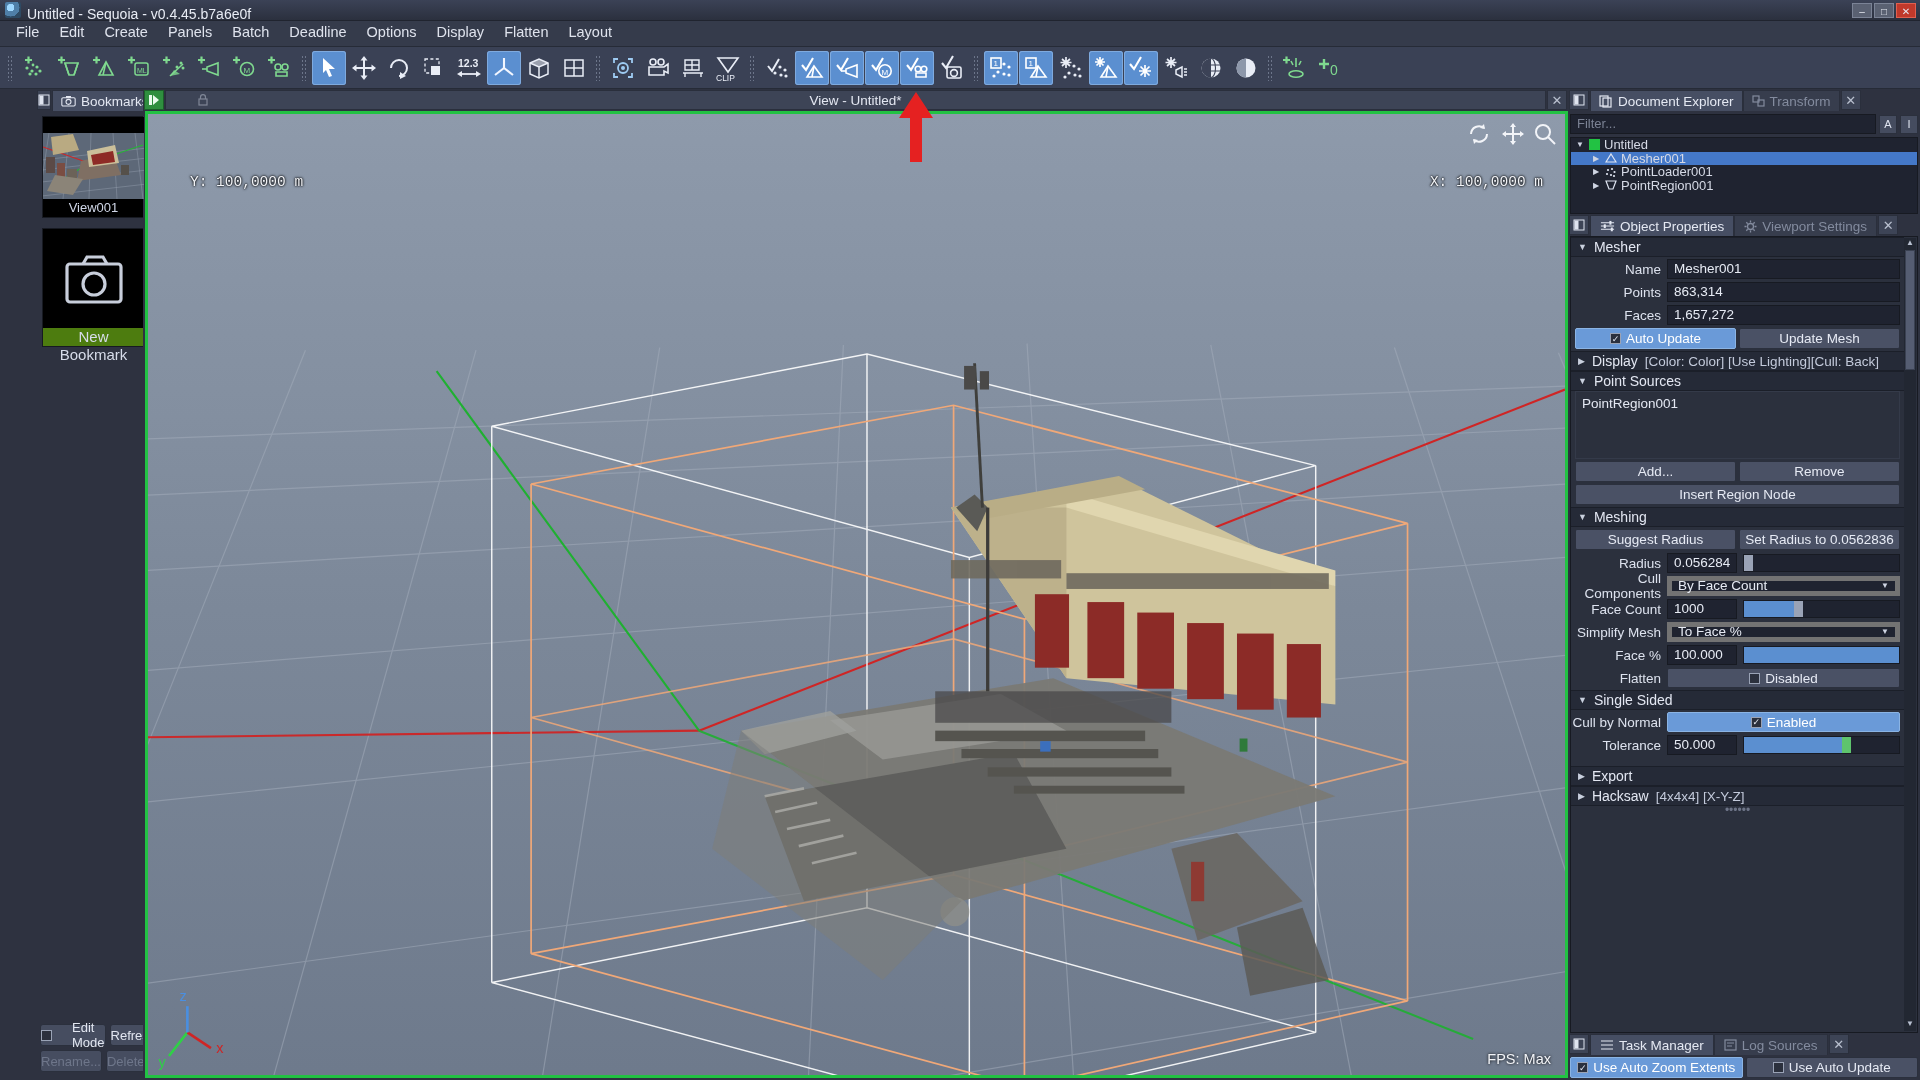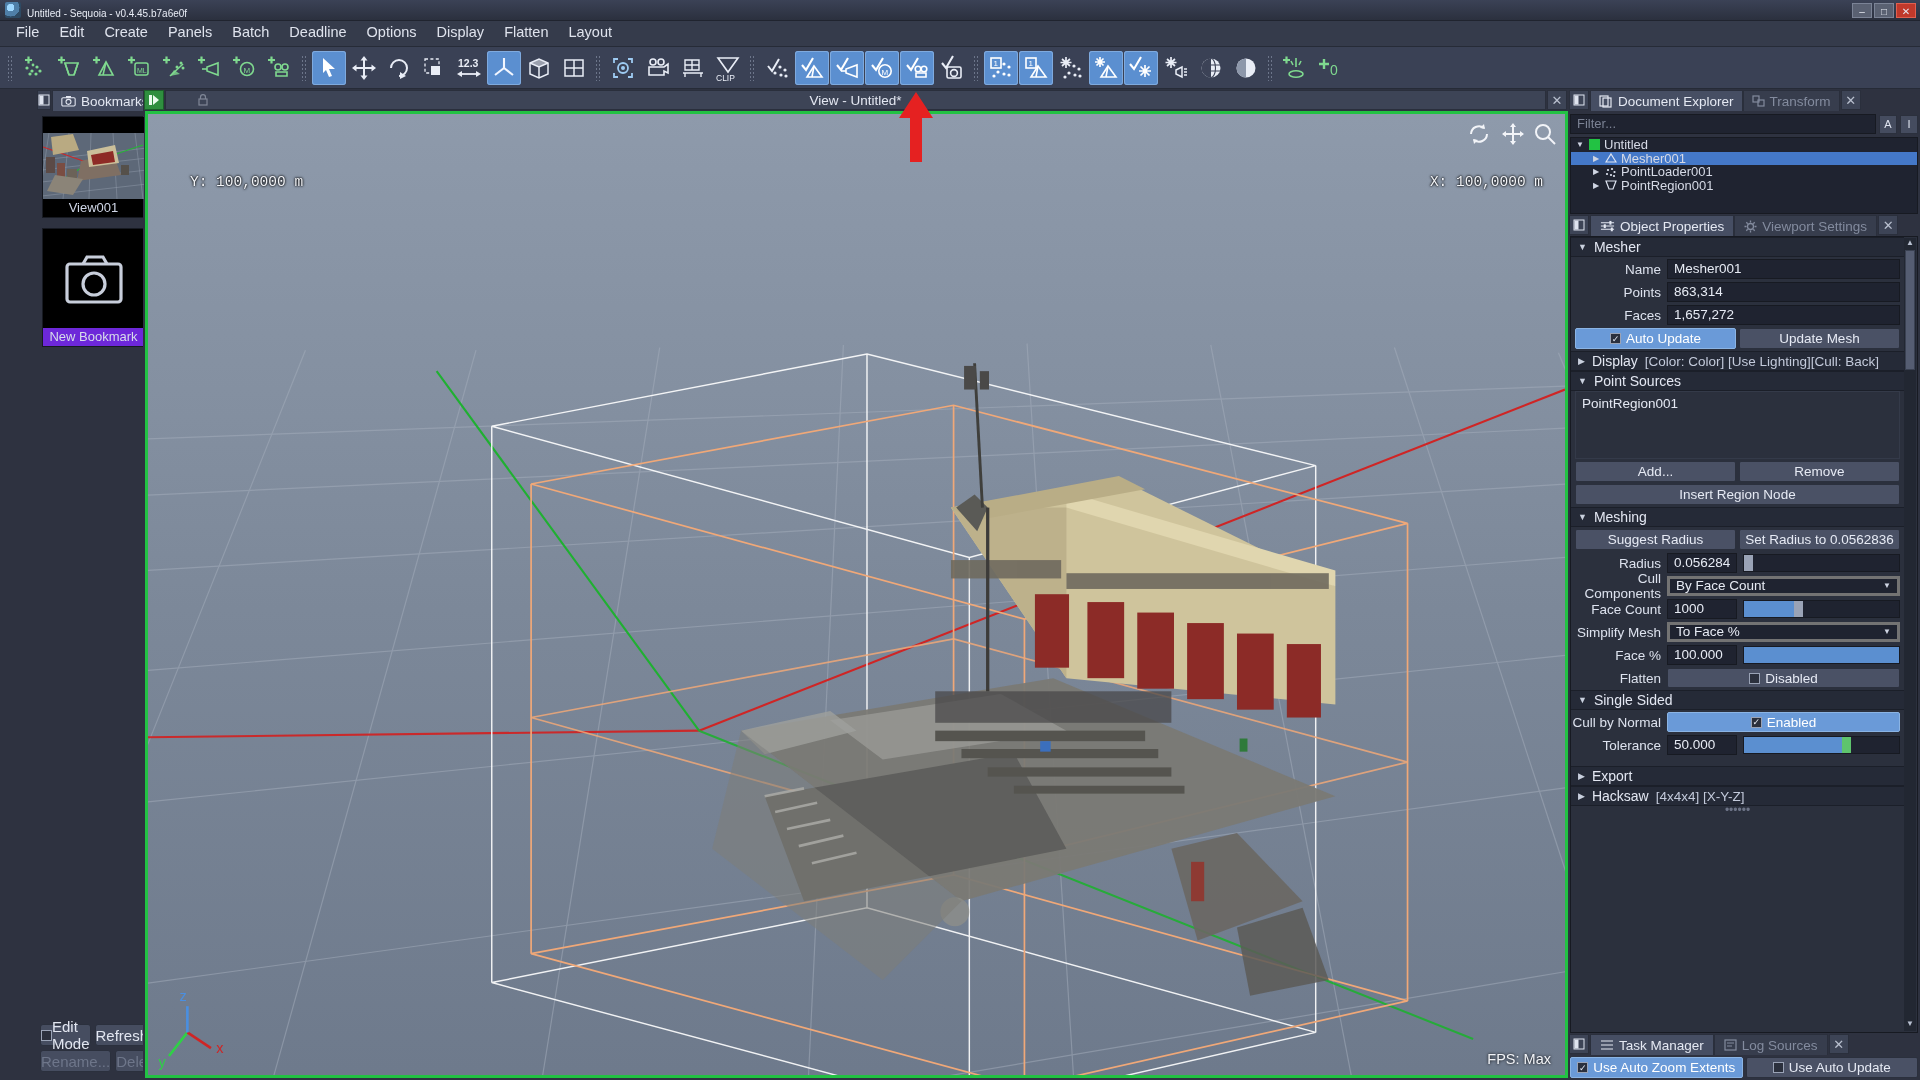--- a/index.html
+++ b/index.html
@@ -15,21 +15,21 @@
   
   #titlebar {
     height: 21px; background: linear-gradient(180deg,#3b4256,#2b303e);
     display: flex; align-items: center; border-bottom: 1px solid #20242f;
   }
   #titlebar .tb-icon {
     width: 16px; height: 16px; margin: 0 6px 0 5px; border-radius: 2px;
     background: radial-gradient(circle at 35% 35%, #9fd8ff 0 25%, #4f7fa8 26% 60%, #2e4a63 61% 100%);
     flex: none;
   }
-  #titlebar .tb-title { font-size: 10px; color: #e8ecf5; white-space: nowrap; margin-top: 7px; }
+  #titlebar .tb-title { font-size: 14px; color: #e8ecf5; white-space: nowrap; margin-top: 7px; }
   #titlebar .tb-spacer { flex: 1; }
   #titlebar .wbtns { display: flex; gap: 2px; margin-right: 4px; }
   #titlebar .wbtn {
     width: 20px; height: 15px; background: #5a6172; color: #e6e9f1;
     font-size: 10px; line-height: 15px; text-align: center; border: 1px solid #7b8396;
   }
   #titlebar .wbtn.close { background: #c0392b; border-color: #e06050; }
   
   #menubar {
     height: 26px; background: #353b4b; display: flex; 
@@ -72,28 +72,28 @@
   .dock-close {
     width: 20px; display:flex; align-items:center;justify-content:center;
     background:#3d4456;border:1px solid #2a2f3c;margin:1px; color:#b9c0cf; font-size:13px;
   }
   .bm-list { padding: 5px 6px 0 6px; flex: 1; background:#2e3240; }
   .bm-card { width: 103px; margin: 0 auto 10px auto; border:1px solid #171a22; }
   .bm-thumb { height: 82px; background:#000; position: relative; overflow: hidden; }
   .bm-label { height: 18px; background: #000; color: #cfd6e6; font-size: 13px;
               text-align:center; line-height:18px; }
   .bm-new { height: 99px; background: #000; display:flex; align-items:center; justify-content:center; }
-  .bm-newlabel { height: 18px; background:#6d28d9; color:#d7dcea; font-size:13px;
+  .bm-newlabel { height: 18px; background:#4d7c0f; color:#d7dcea; font-size:15px;
                  text-align:center; line-height:18px; }
   .bm-btns { padding: 4px; }
   .bm-row { display:flex; gap:4px; margin-bottom:4px; }
   .bm-btn {
     flex:1; height: 22px; background: linear-gradient(180deg,#4b melhor,#434a5e);
     background: #464d60; border:1px solid #2b303d; border-radius:3px;
-    font-size:15px; color:#e2e6f0; display:flex; align-items:center; justify-content:space-between; gap:0;
+    font-size:13px; color:#e2e6f0; display:flex; align-items:center; justify-content:space-between; gap:20px;
   }
   .bm-btn.disabled { color:#6e768a; }
   .cb { width:11px;height:11px;border:1px solid #9aa3b6;background:#2b303d;flex:none;
         display:flex;align-items:center;justify-content:center;font-size:9px;color:#e6ebf5;}
   
   #center { flex: 1; display: flex; flex-direction: column; background:#2e3240; min-width:0; }
   .vp-tabs { height:22px; display:flex; align-items:stretch; }
   .vp-playicon {
     width:20px; background:#2f8f3f; border:1px solid #1c5f2a; margin:1px;
     display:flex;align-items:center;justify-content:center;
@@ -165,21 +165,21 @@
   .pbtn.blue { background:#6a9ad8; border-color:#8bb4e4; color:#fff; }
   .ptext { padding:4px 6px; font-size:13.5px; color:#e4e8f3; }
   .plist { background:#2b303d; height:68px; margin:0 4px; border:1px solid #343a49; }
   .slider {
     flex:1; height:18px; background:#1f2330; border:1px solid #171a22; position:relative;
   }
   .slider .fill { position:absolute; left:0; top:0; bottom:0; background:#5b8fd0; }
   .slider .knob { position:absolute; top:0; bottom:0; width:9px; background:#9aa3b6; }
   .slider .knob.g { background:#5ec46d; }
   .sel2 {
-    flex:1; height:20px; background:#1f2330; border:3px solid #737373; color:#e7ebf4;
+    flex:1; height:20px; background:#1f2330; border:5px solid #737373; color:#e7ebf4;
     font-size:13.5px; padding:0 6px; line-height:18px; display:flex; align-items:center;
     justify-content:space-between;
   }
   .sel2 .cv { font-size:8px; color:#cfd5e3; }
   .scrollbar {
     position:absolute; right:1px; top:1px; bottom:1px; width:12px; background:#222732;
     display:flex; flex-direction:column; align-items:center;
   }
   .scrollbar .sb-arrow { height:12px; font-size:8px; color:#b8c0d0; }
   .scrollbar .sb-thumb { width:10px; height:120px; background:#555d72; border:1px solid #3a4152; }

